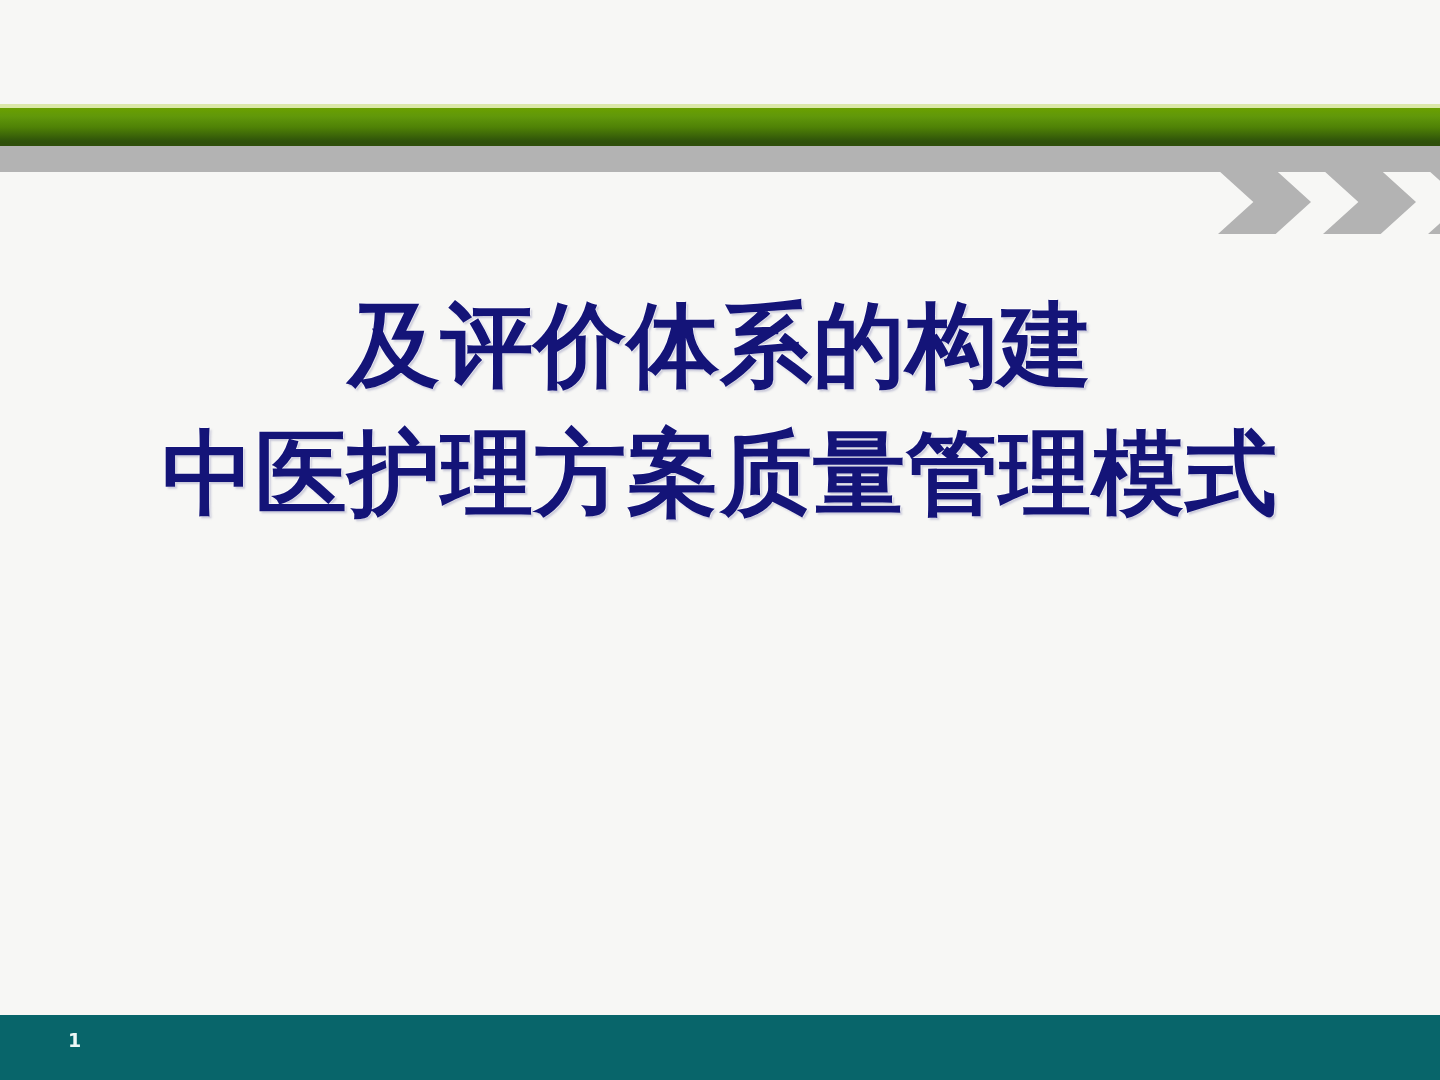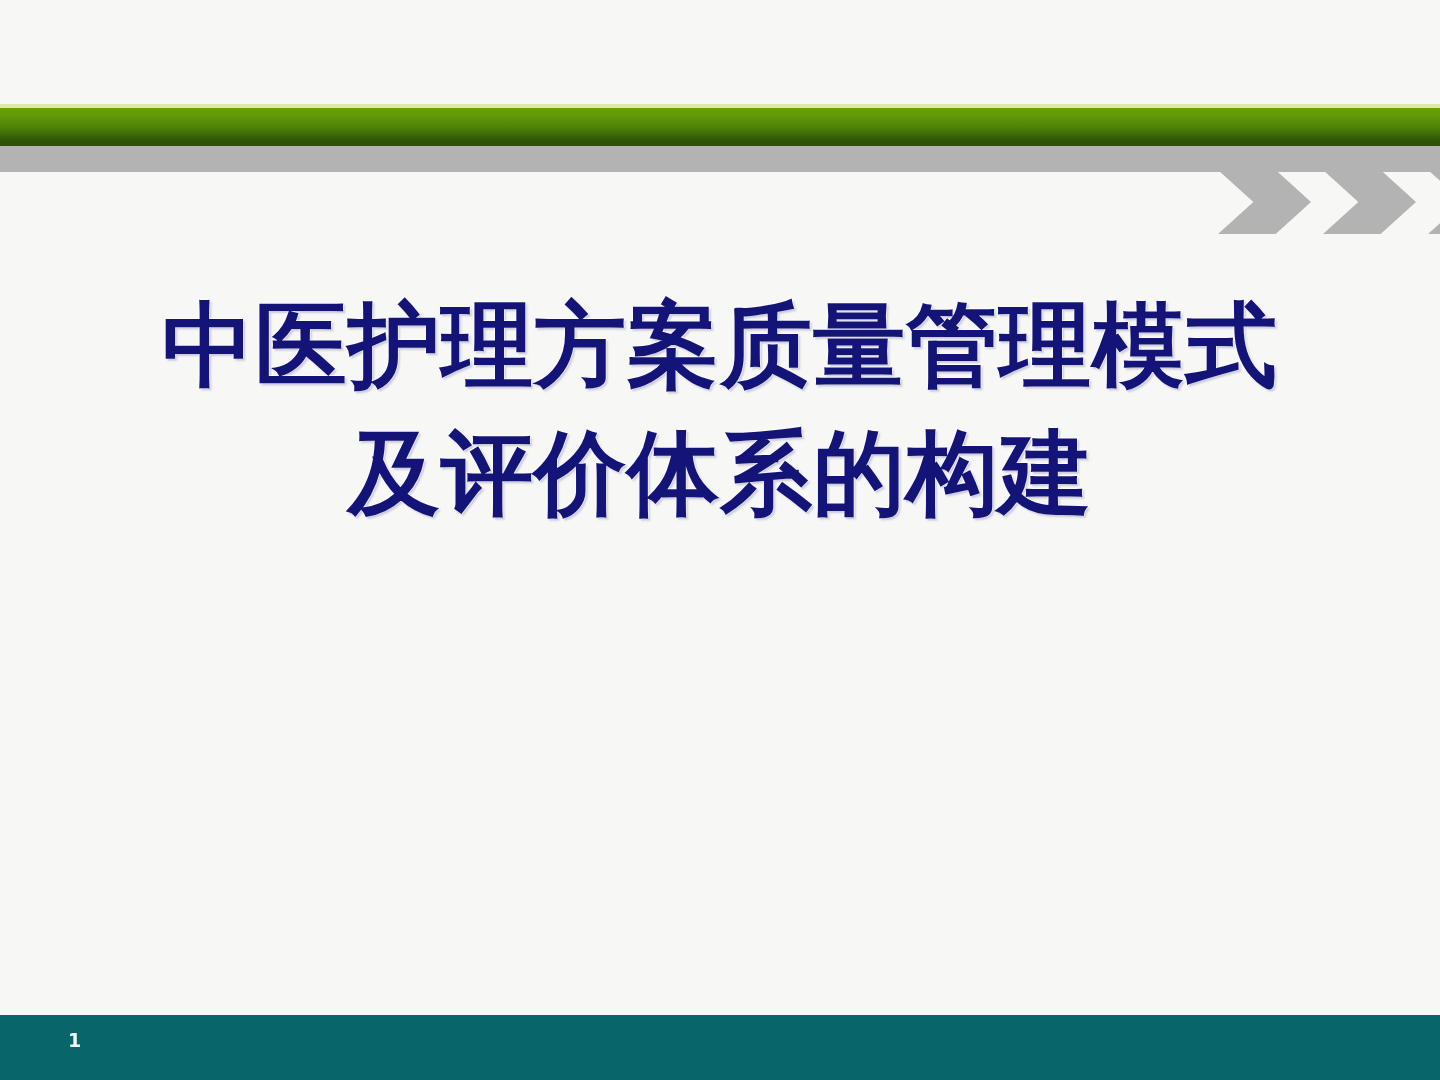--- a/index.html
+++ b/index.html
@@ -134,20 +134,20 @@
   <div class="band-green-shadow"></div>
   <div class="band-gray"></div>
 
   <div class="chevrons">
     <div class="chevron c1"></div>
     <div class="chevron c2"></div>
     <div class="chevron c3"></div>
   </div>
 
   <div class="title-block">
+    <div class="title-line">及评价体系的构建</div>
     <div class="title-line">中医护理方案质量管理模式</div>
-    <div class="title-line">及评价体系的构建</div>
   </div>
 
   <div class="footer-bar"></div>
   <div class="page-number">1</div>
 
 </div>
 
 </body></html>

